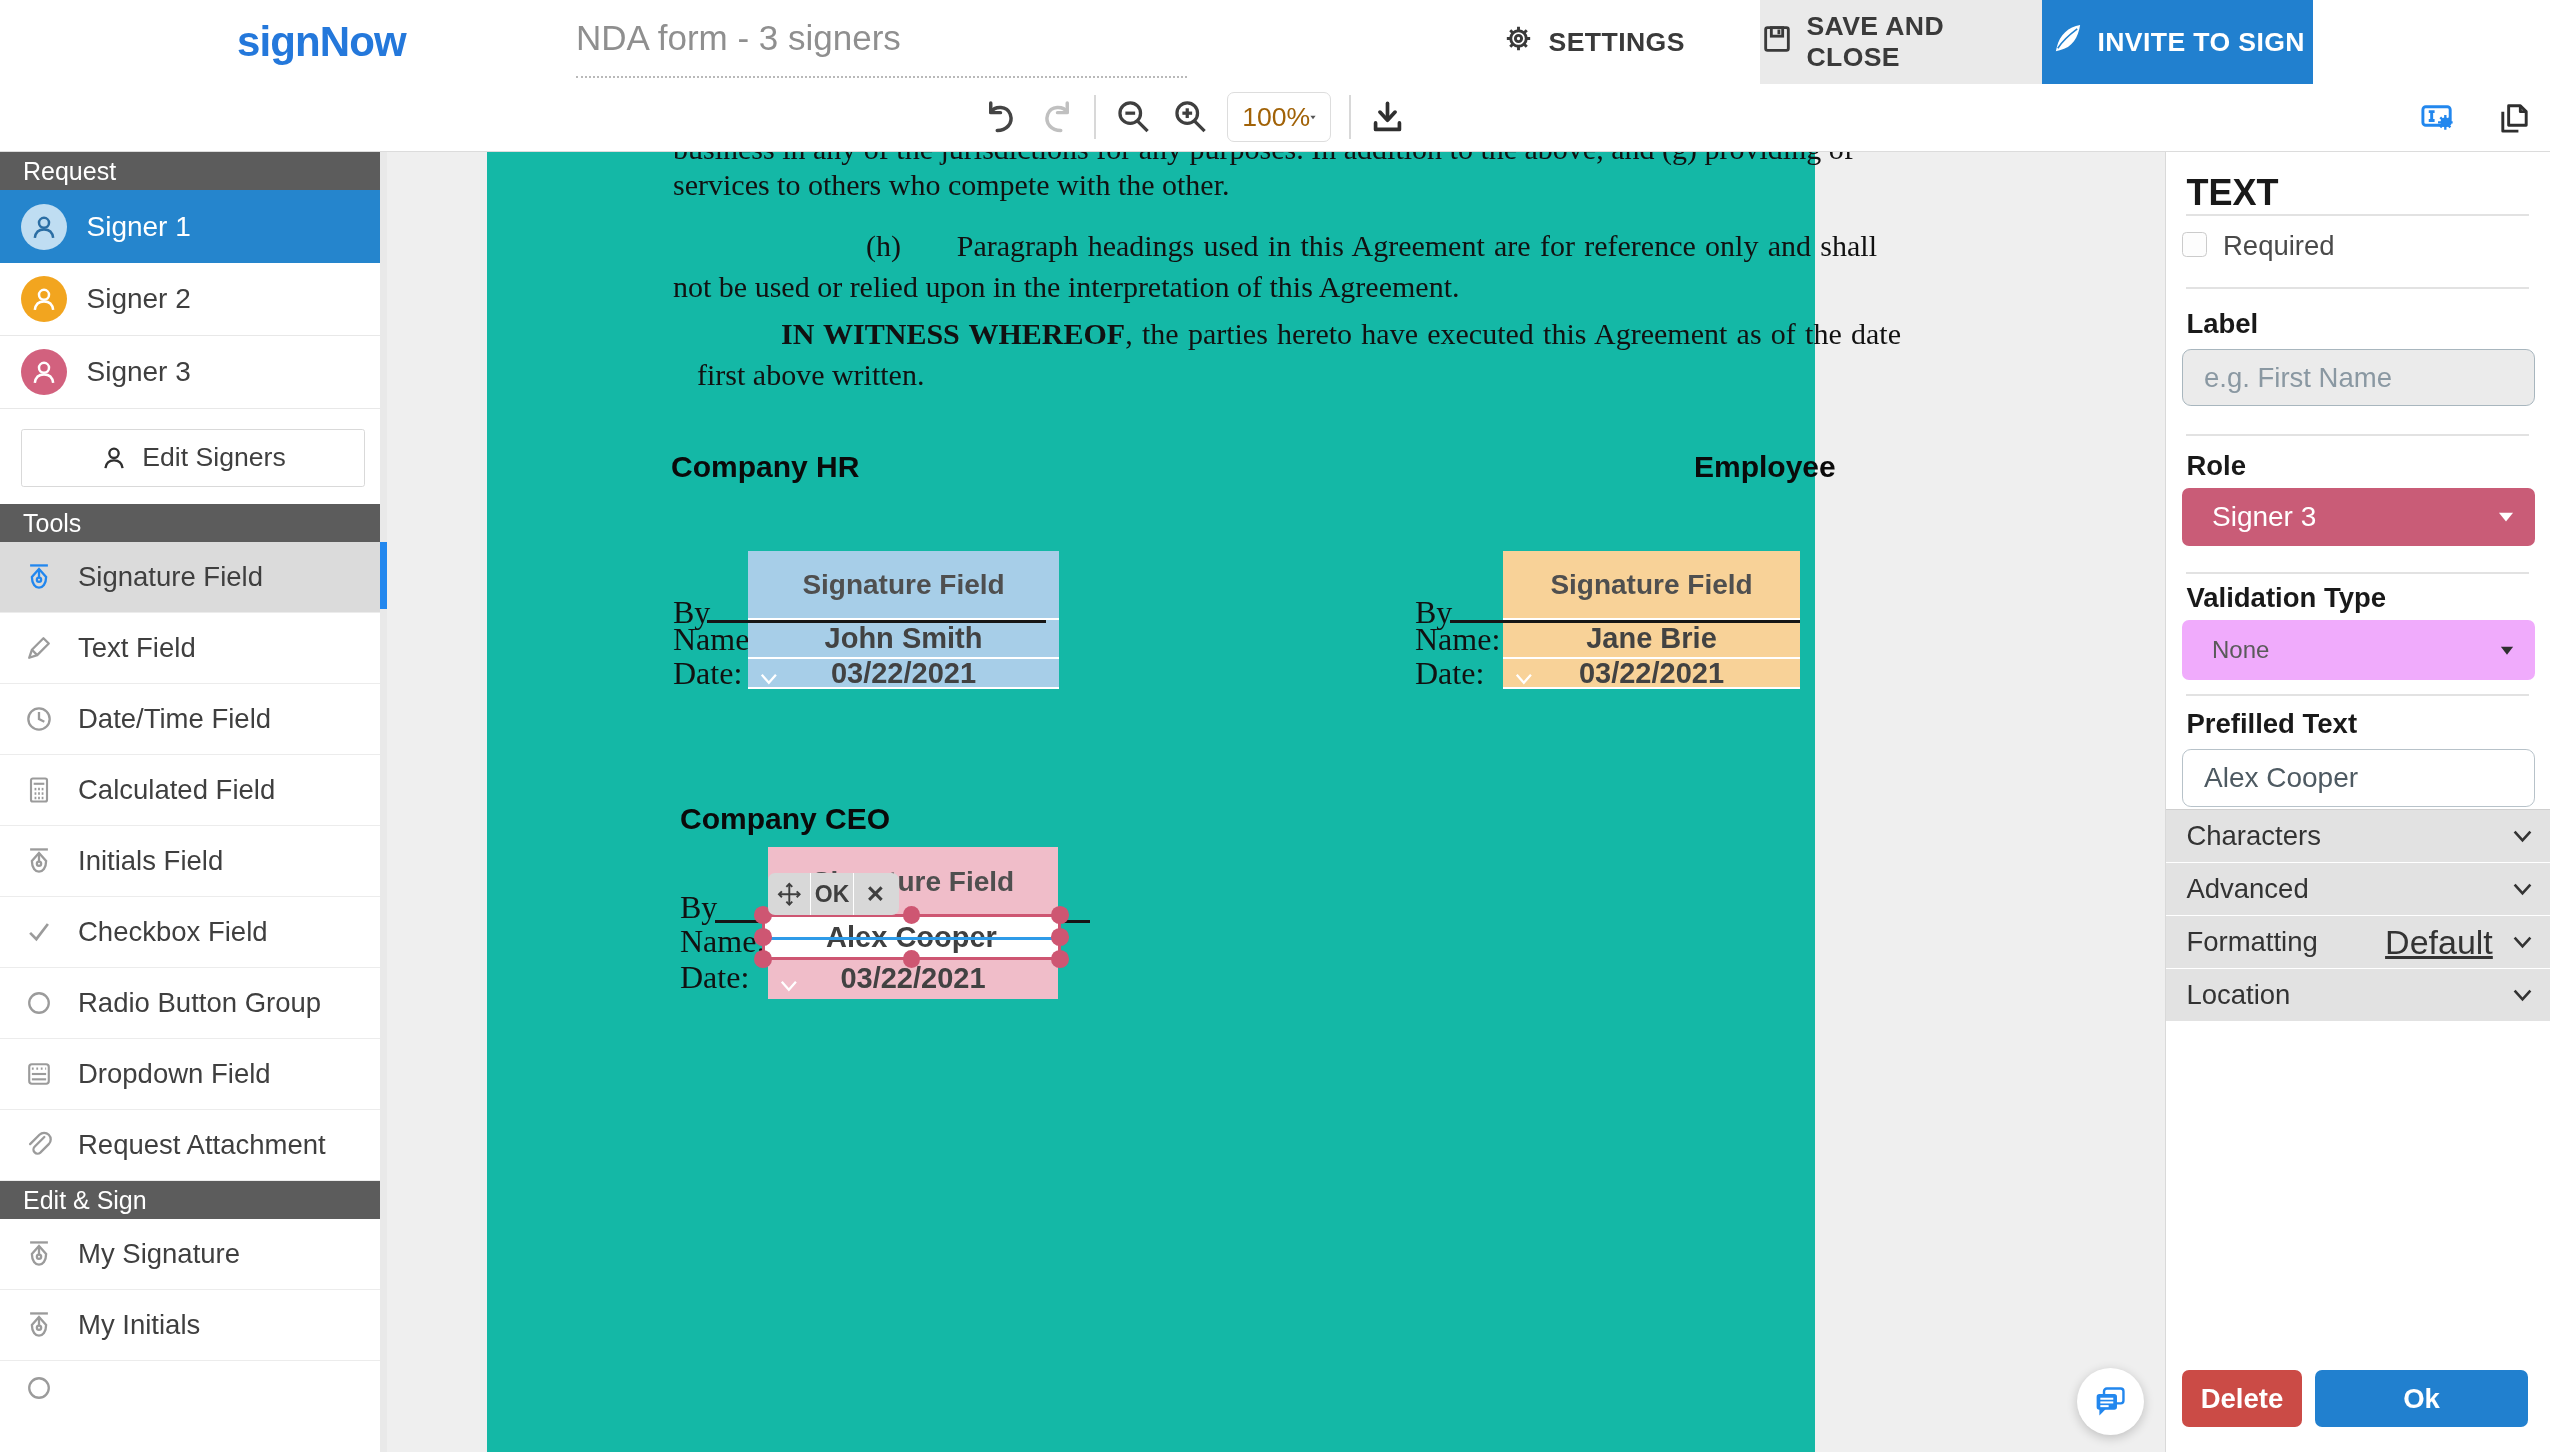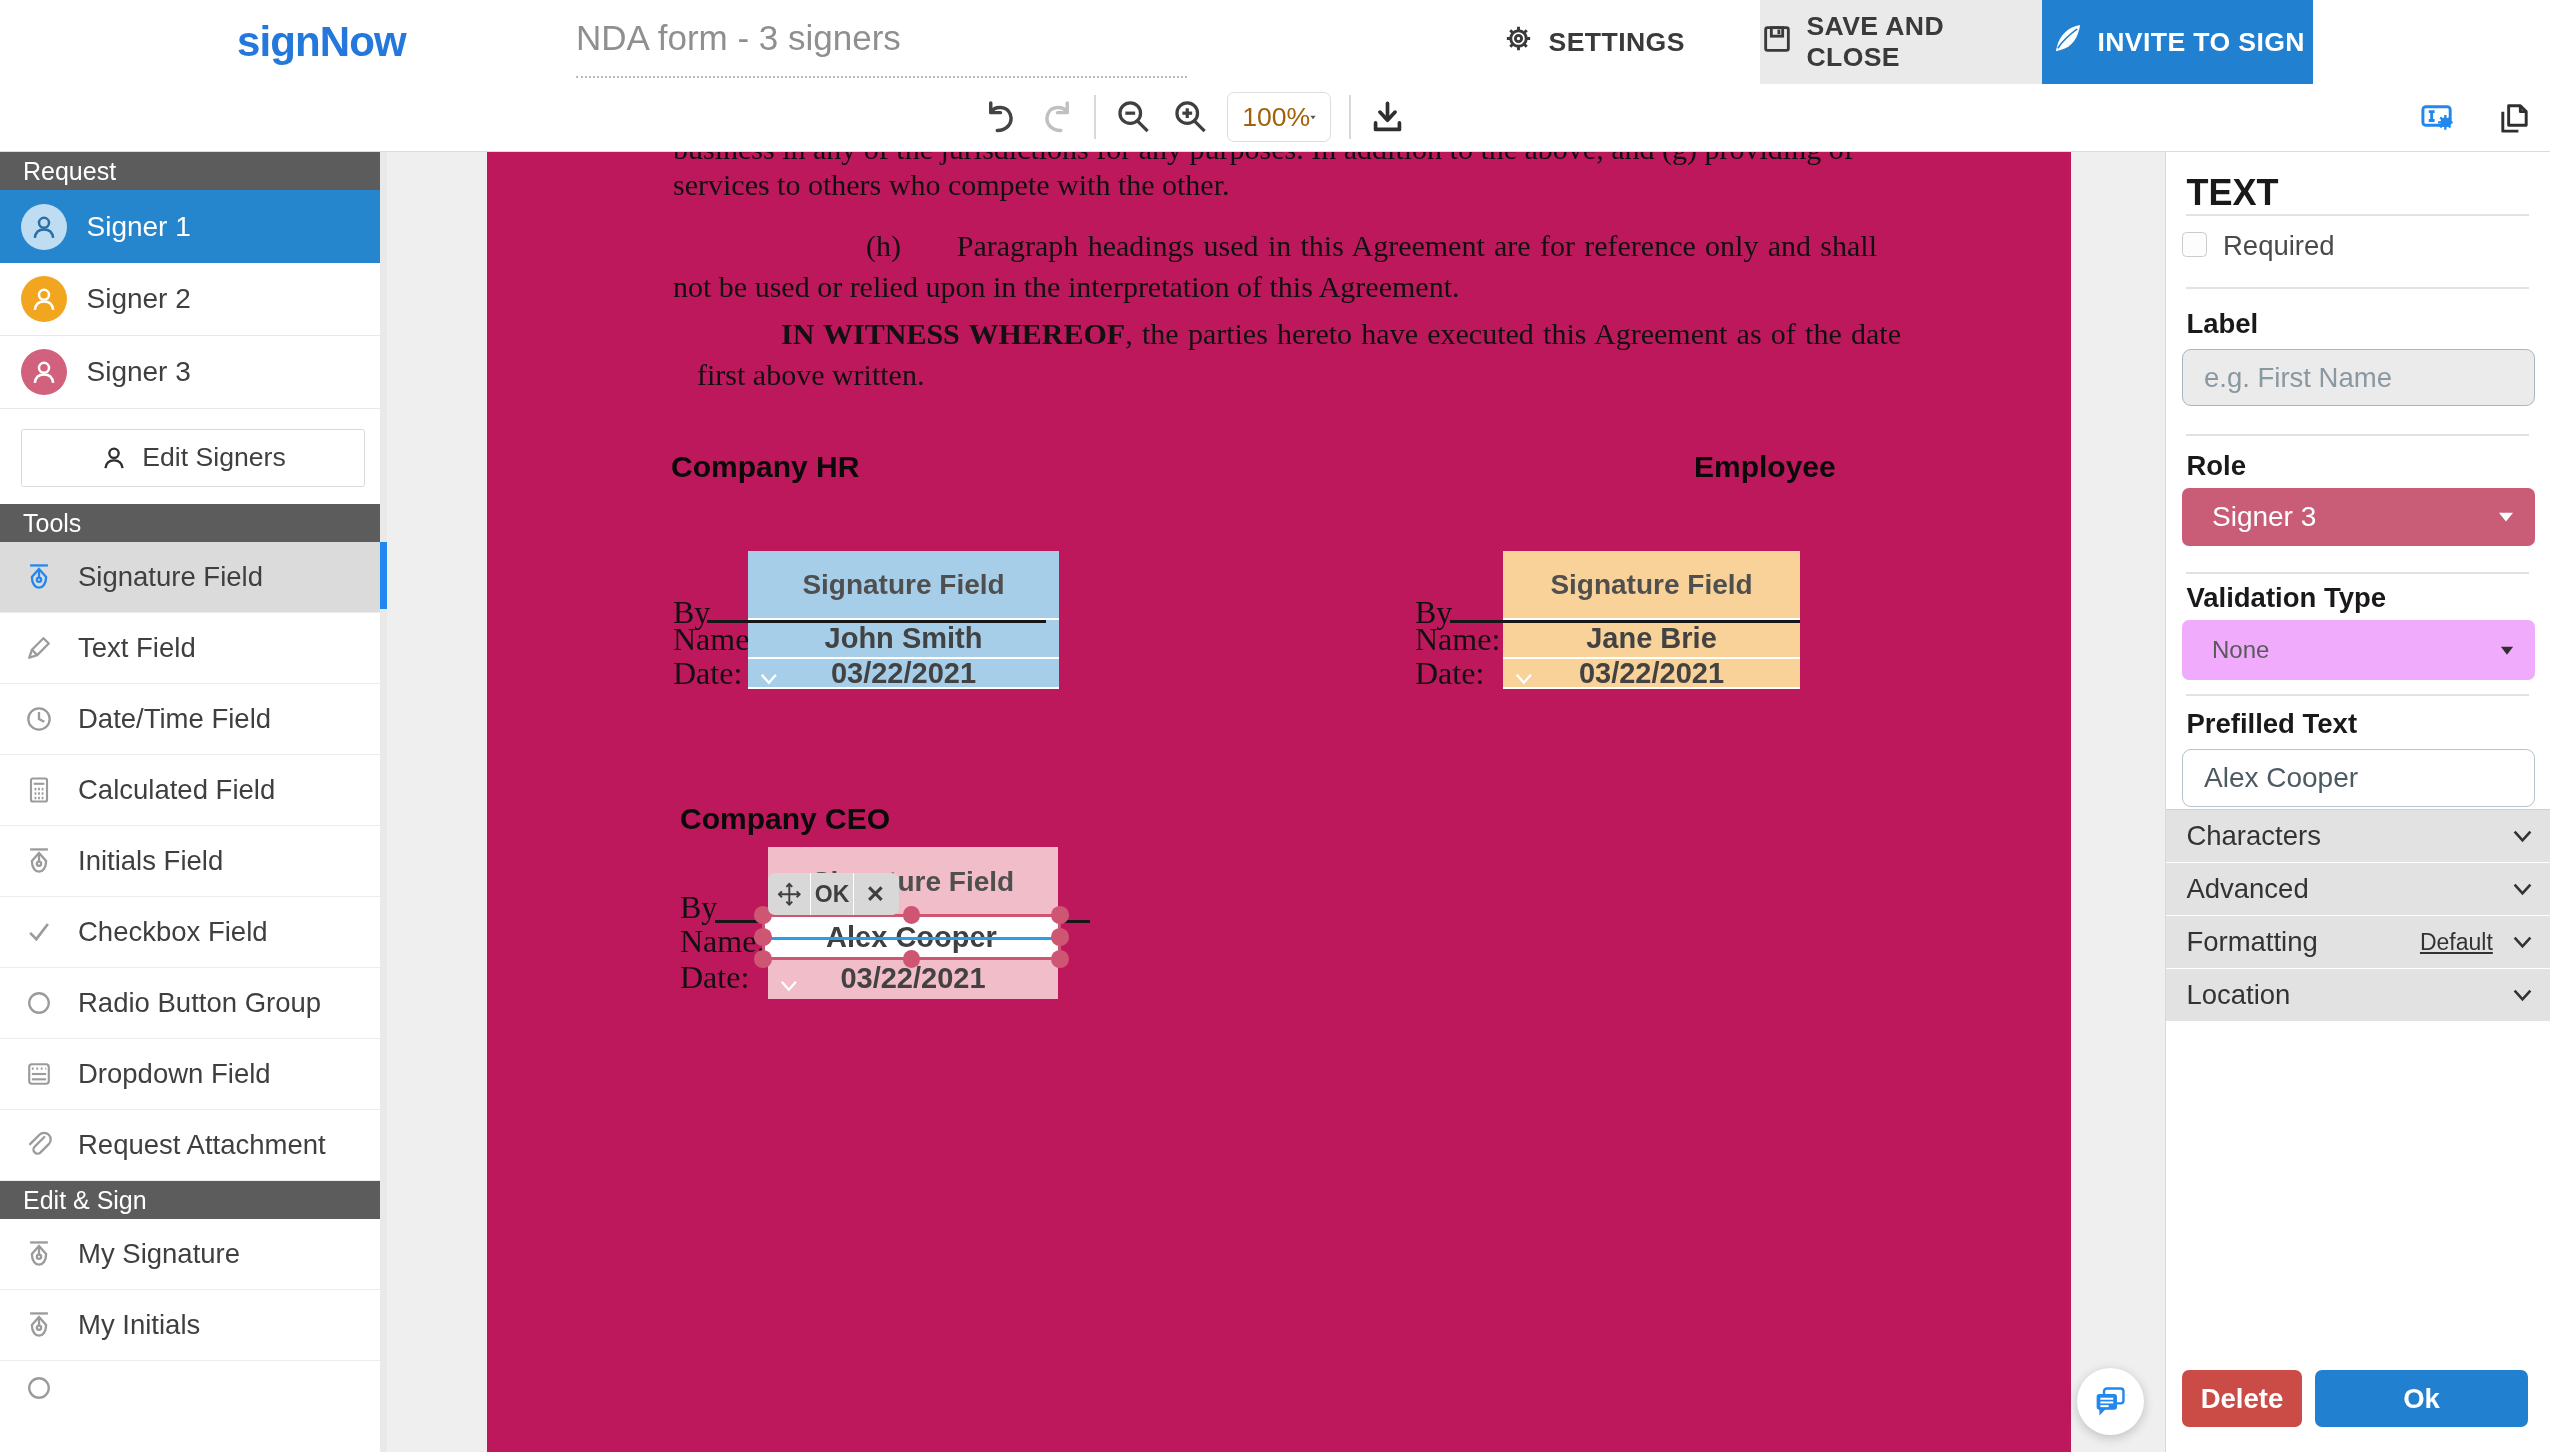--- a/index.html
+++ b/index.html
@@ -44,21 +44,21 @@
     font-size:26.6px; color:#3F3F3F; cursor:pointer; }
   .tool-row { height:71px; display:flex; align-items:center; border-bottom:0.9px solid #ECECEC; cursor:pointer; background:#fff; }
   .tool-row.sel { background:#DBDBDB; }
   .tool-ic { width:78px; display:flex; align-items:center; justify-content:center; }
   .tool-label { font-size:27.5px; color:#3F3F3F; }
   .sb-track { position:absolute; right:0; top:0; width:7px; height:1300px; background:#E9E9E9; }
   .sb-thumb { position:absolute; right:0; top:390px; width:7px; height:67px; background:#2287EE; }
 
   
   .docarea { position:absolute; left:387px; top:152px; width:1778px; height:1300px; background:#EFEFEF; }
-  .page { position:absolute; left:100px; top:0; width:1584px; height:1300px; background:#be185d; }
+  .page { position:absolute; left:100px; top:0; width:1328px; height:1300px; background:#14b8a6; }
   .serif { font-family:"Liberation Serif", serif; color:#111; }
   .clipline { position:absolute; left:186px; top:0; width:1204px; height:14px; overflow:hidden; }
   .clipline div { position:absolute; top:-17.7px; font-size:30px; line-height:30px; }
   .docline { position:absolute; left:186px; top:16px; font-size:30px; }
   .docpara { position:absolute; left:186px; width:1204px; font-size:30px; line-height:41px; text-align:justify; }
   .p-h { top:73px; text-indent:193px; }
   .p-wit { top:161px; text-indent:84px;margin-left:24px; }
   .doc-heading { position:absolute; font-size:30px; font-weight:700; color:#0A0A0A; }
   .byline { position:absolute; height:2.7px; background:#161616; z-index:2; }
   .flabel { position:absolute; font-size:32px; z-index:1; }
@@ -102,21 +102,21 @@
   .in-prefill { top:597px; height:58px; background:#fff; border:1.8px solid #B7C2C9; border-radius:8.9px;
     font-size:28px; color:#4E5A62; }
   .dd { position:absolute; left:16px; width:353px; display:flex; align-items:center; justify-content:space-between;
     padding:0 21px 0 30px; cursor:pointer; border-radius:7px; }
   .dd-role { top:336px; height:58px; background:#C95C77; color:#fff; font-size:28px; }
   .dd-none { top:468px; height:60px; background:#f0abfc; color:#5A5A5A; font-size:24px; }
   .acc-wrap { position:absolute; left:0; top:657px; width:385px; border-top:1.8px solid #CFCFCF; }
   .acc-row { height:53px; background:#E2E2E2; border-bottom:1.8px solid #fff; display:flex; align-items:center;
     padding:0 17.7px 0 20.4px; font-size:27.5px; color:#333; cursor:pointer; }
   .acc-row .grow { flex:1; }
-  .acc-val { font-size:23px; color:#333; text-decoration:underline; margin-right:19.5px; }
+  .acc-val { font-size:34px; color:#333; text-decoration:underline; margin-right:19.5px; }
   .pn-btn { position:absolute; top:1218px; height:57px; border-radius:7px; display:flex; align-items:center;
     justify-content:center; font-size:27.5px; font-weight:700; color:#fff; cursor:pointer; }
   .btn-delete { left:16px; width:120px; background:#CB4B46; }
   .btn-ok { left:149px; width:213px; background:#2180CF; }
 
   .chat-fab { position:absolute; left:2077px; top:1368px; width:67px; height:67px; border-radius:50%;
     background:#fff; box-shadow:0 2.7px 10.6px rgba(0,0,0,.2); display:flex; align-items:center; justify-content:center;
     cursor:pointer; z-index:40; }
 </style>
 </head>

